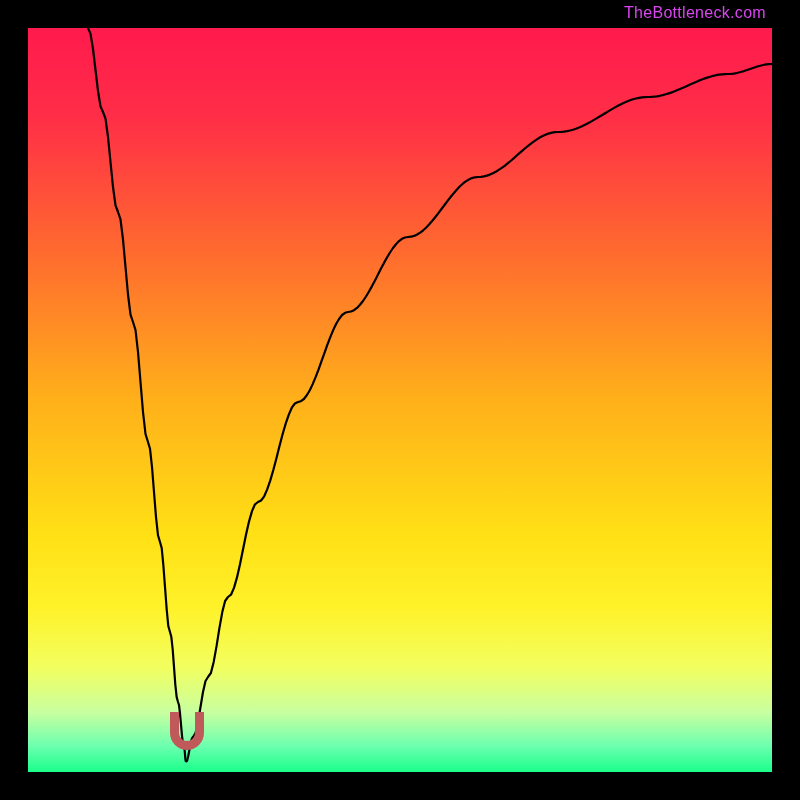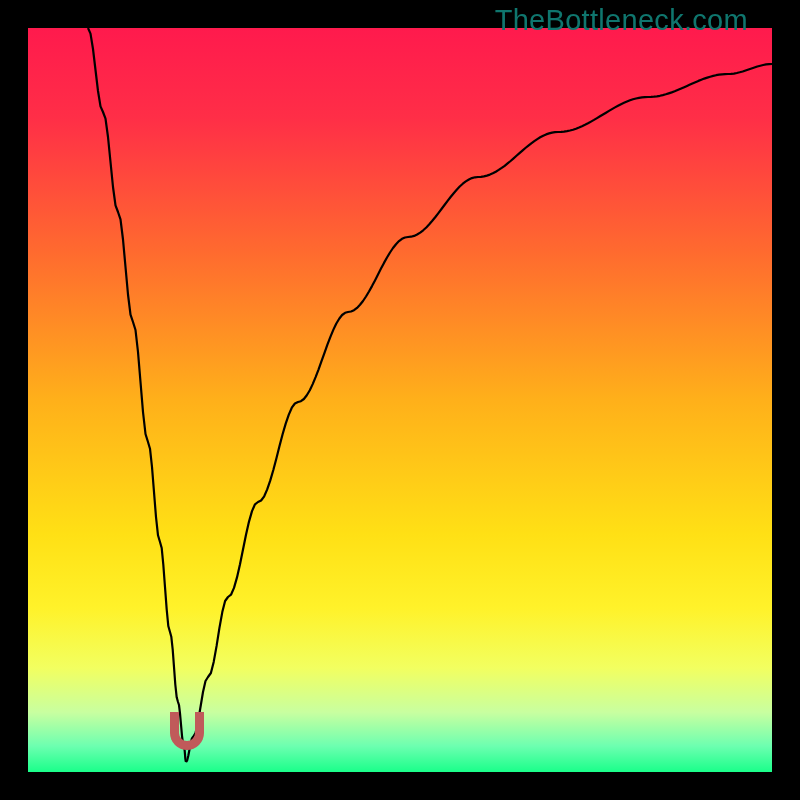--- a/index.html
+++ b/index.html
@@ -22,23 +22,23 @@
   .gradient {
     position: absolute;
     left: 0;
     top: 0;
     width: 100%;
     height: 100%;
   }
   .watermark {
     position: absolute;
     top: 4px;
-    right: 52px;
-    color: #0f766e;
-    font-size: 29px;
+    right: 34px;
+    color: #d946ef;
+    font-size: 16px;
     letter-spacing: 0.3px;
     user-select: none;
   }
   svg.curve {
     position: absolute;
     left: 0;
     top: 0;
   }
   .marker {
     position: absolute;

